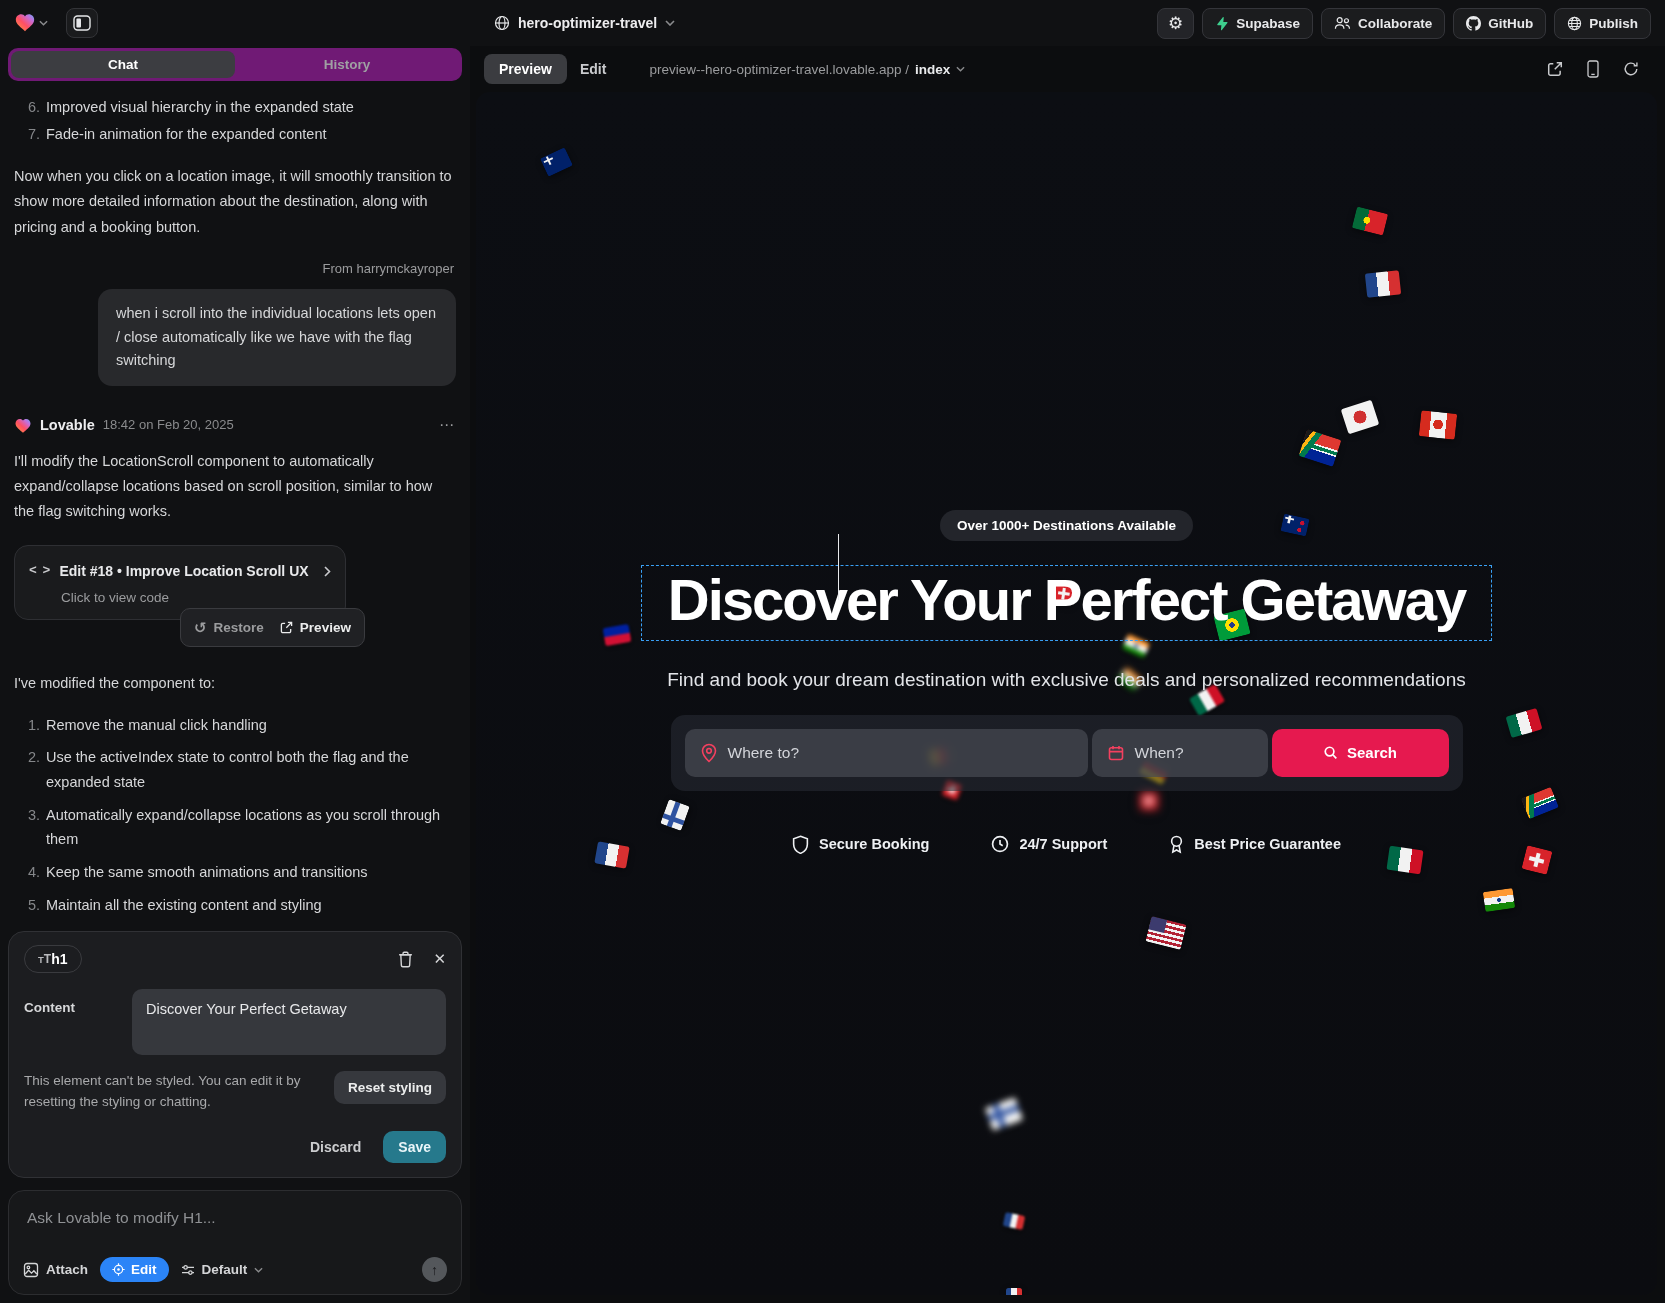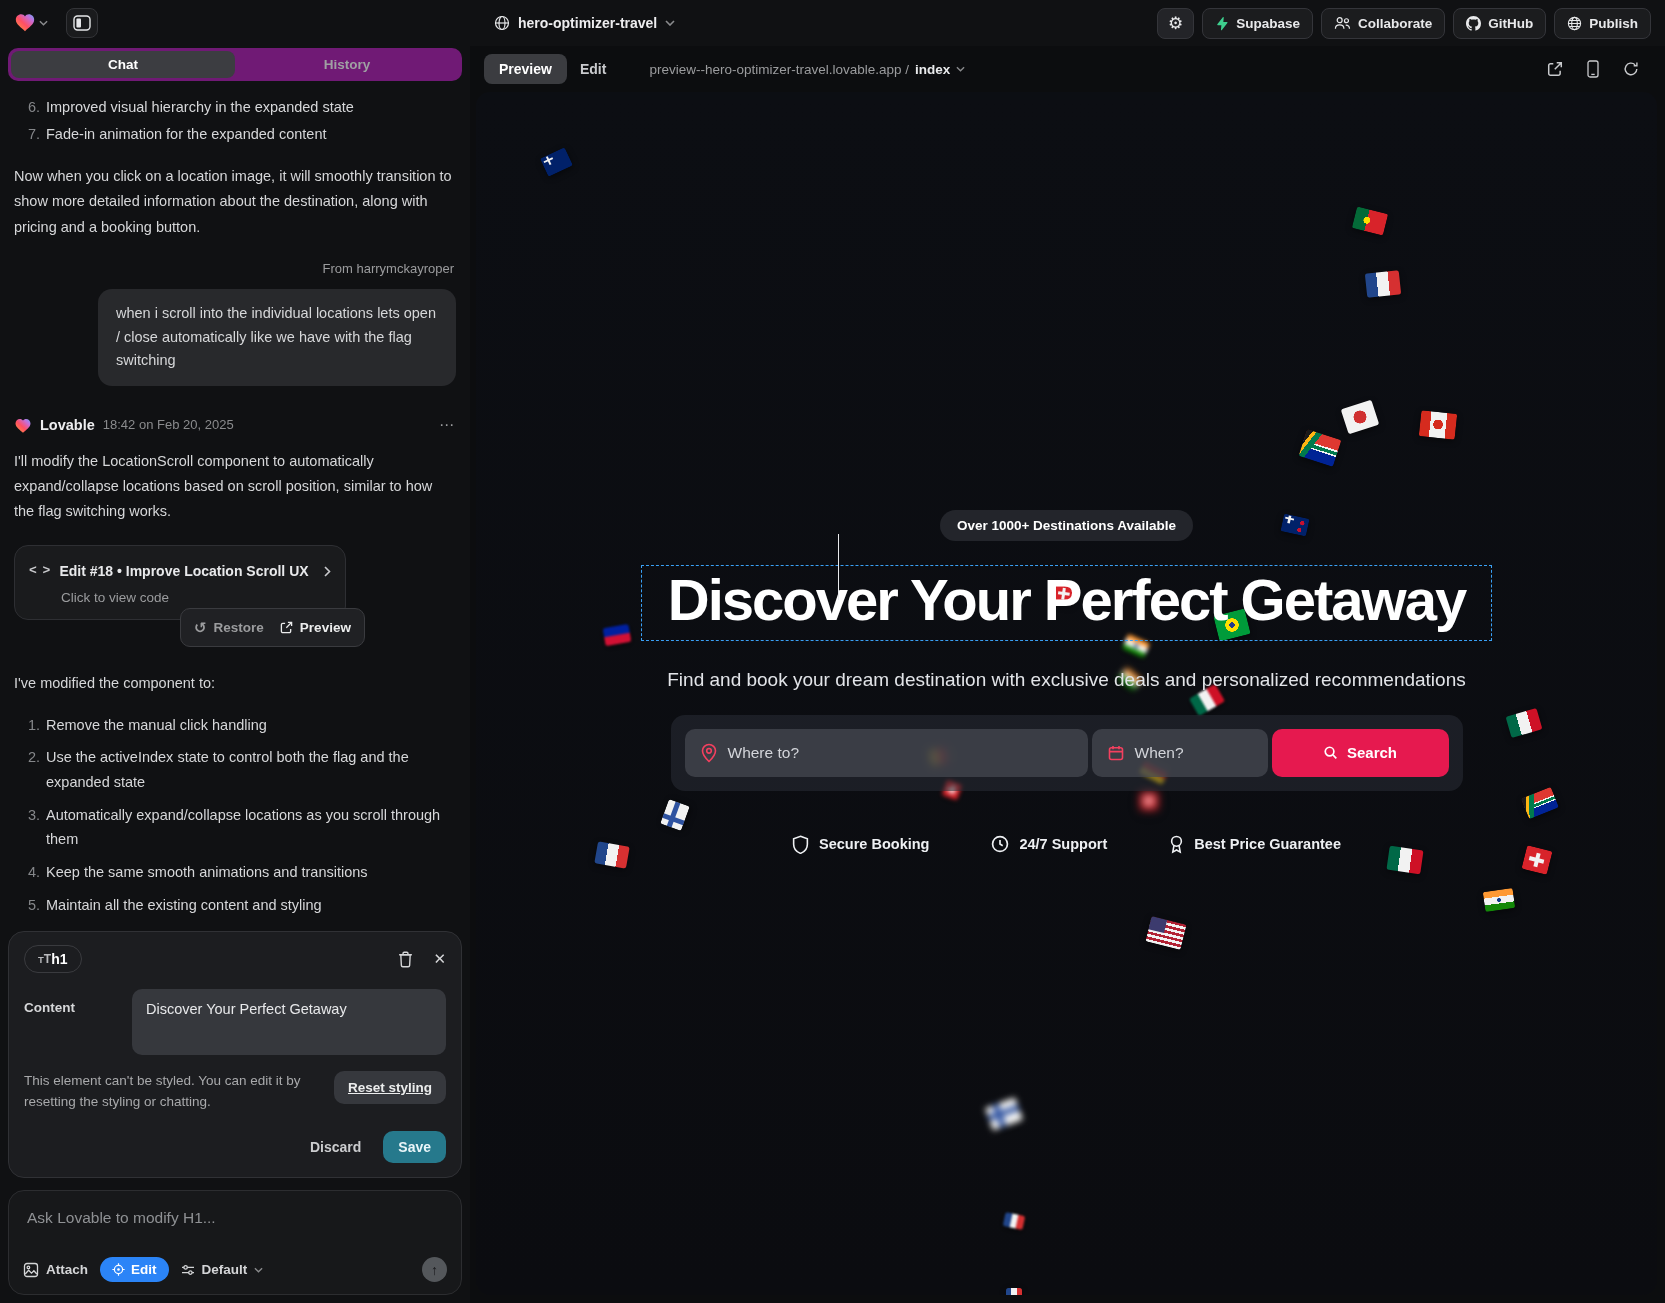--- a/index.html
+++ b/index.html
@@ -66,21 +66,21 @@
   .tt-icon .small { font-size:9.5px; }
   .tag-name { font-size:14px; font-weight:600; color:#ffffff; }
   .ep-icons { margin-left:auto; display:flex; align-items:center; gap:20px; color:#d6d7d9; }
   .ep-icons > * { cursor:pointer; }
   .x-glyph { font-size:15px; color:#d6d7d9; }
   .ep-row { display:flex; gap:14px; margin-top:16px; }
   .content-label { width:94px; font-size:13.5px; font-weight:600; color:#d6d7d9; padding-top:11px; }
   .content-box { flex:1; background:#36383d; border-radius:10px; padding:12px 14px; min-height:66px; font-size:14.5px; color:#e8e9eb; cursor:text; }
   .ep-note-row { display:flex; gap:12px; margin-top:16px; align-items:flex-start; }
   .ep-note { flex:1; color:#a8a9ab; font-size:13.5px; line-height:1.55; }
-  .reset-btn { background:#36383d; border-radius:10px; padding:9px 14px; font-size:13.5px; font-weight:600; color:#eceded; white-space:nowrap; cursor:pointer;text-decoration:underline; }
+  .reset-btn { background:#36383d; border-radius:10px; padding:9px 14px; font-size:13.5px; font-weight:600; color:#eceded; white-space:nowrap; cursor:pointer; }
   .ep-actions { display:flex; justify-content:flex-end; align-items:center; gap:22px; margin-top:18px; }
   .discard-btn { font-size:14px; font-weight:600; color:#cbccce; cursor:pointer; }
   .save-btn { background:var(--save,#26798c); color:#e9f5f8; border-radius:10px; padding:8px 15px; font-size:14px; font-weight:600; cursor:pointer; }
 
   
   .chat-input-box { background:#17181a; border:1px solid #2c2d30; border-radius:16px; margin-top:12px; padding:14px 14px 12px; }
   .ci-placeholder { color:#8f9194; font-size:15.5px; margin:4px 4px 30px; cursor:text; }
   .ci-row { display:flex; align-items:center; gap:12px; }
   .ci-item { display:flex; align-items:center; gap:7px; font-size:13.5px; font-weight:600; color:#d4d5d7; cursor:pointer; }
   .edit-pill { background:var(--edit,#2b84f7); border-radius:999px; padding:5px 12px; display:flex; align-items:center; gap:6px; color:#fff; font-size:13.5px; font-weight:700; cursor:pointer; }

